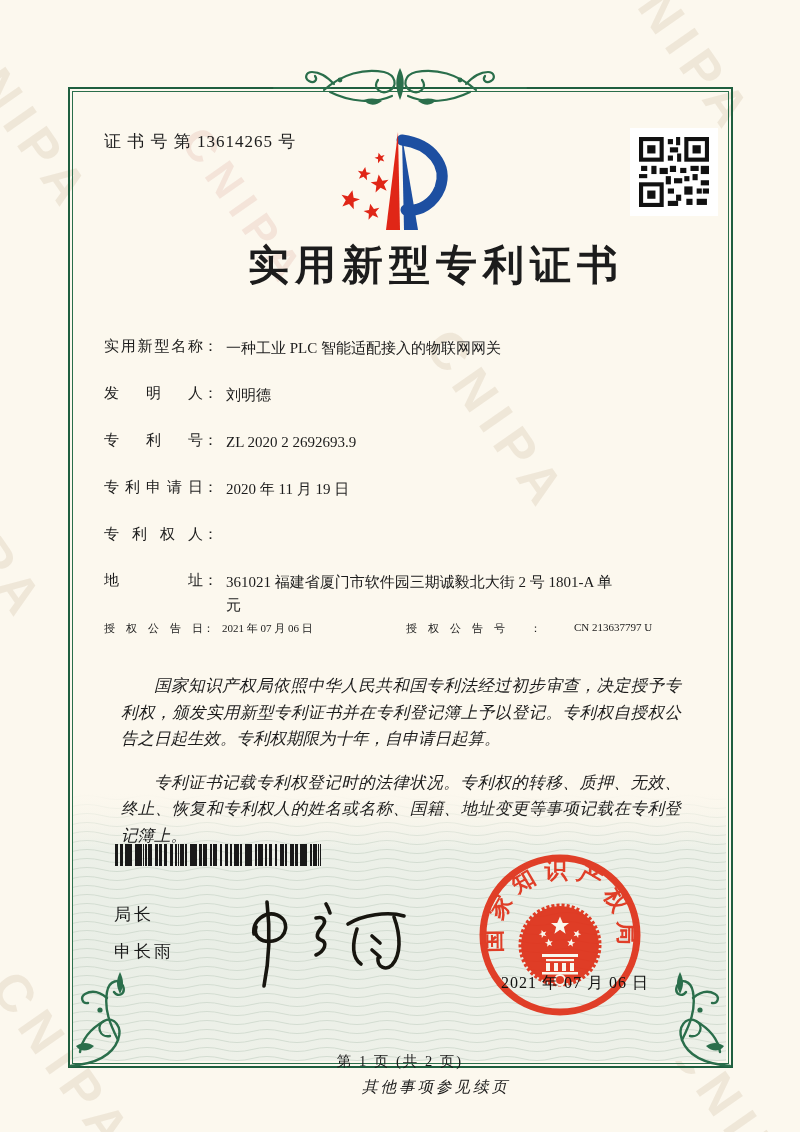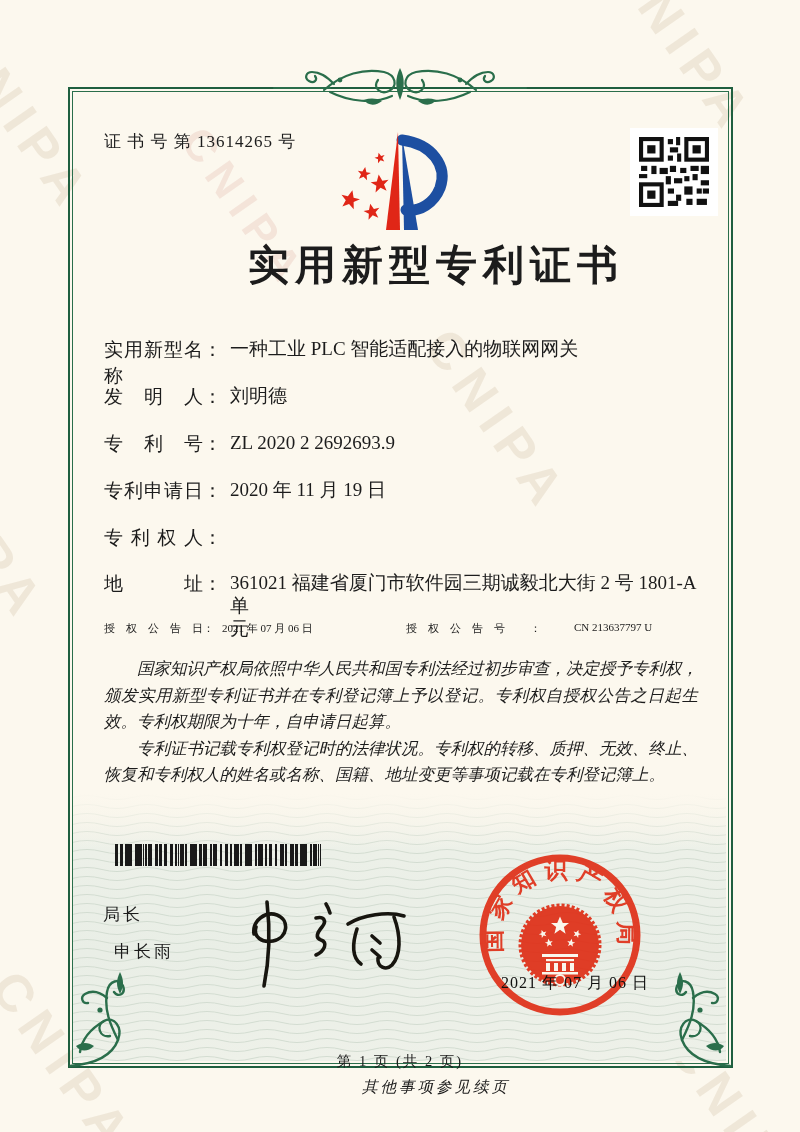--- a/index.html
+++ b/index.html
@@ -23,37 +23,37 @@
   .green-zone svg{position:absolute;inset:0;}
   .green-zone .fade{position:absolute;left:0;top:0;width:100%;height:56px;
               background:linear-gradient(180deg,#fcf8ee 0%,rgba(252,248,238,0) 100%);}
   .cert-no{position:absolute;left:104px;top:130px;font-size:17px;letter-spacing:1px;}
   .qr{position:absolute;left:630px;top:128px;width:88px;height:88px;background:#fff;
       display:flex;align-items:center;justify-content:center;}
   .logo{position:absolute;left:336px;top:126px;width:128px;height:112px;}
   .title{position:absolute;left:0;top:238px;width:100%;text-align:center;
          font-size:41px;font-weight:bold;letter-spacing:6px;margin-left:36px;}
   
-  .row{position:absolute;left:104px;width:600px;font-size:19px;display:flex;align-items:flex-start;}
+  .row{position:absolute;left:104px;width:600px;font-size:15px;display:flex;align-items:flex-start;}
   .lbl{display:inline-block;width:99px;text-align:justify;text-align-last:justify;flex:none;}
   .colon{flex:none;margin-right:8px;}
   .val{flex:1;line-height:23px;}
   .row2{position:absolute;left:104px;width:620px;font-size:11px;}
   .row2 .pair{display:inline-flex;}
   .row2 .pair.second{position:absolute;left:302px;top:0;gap:25px;}
   
   .bodytext{position:absolute;left:104px;top:656px;width:594px;
             font-style:italic;font-size:16.5px;line-height:26.5px;text-align:justify;}
-  .bodytext p{margin:0;text-indent:2em;}
+  .bodytext p{margin:17px;text-indent:2em;}
   .barcode{position:absolute;left:115px;top:844px;width:206px;height:22px;
     background:
       repeating-linear-gradient(90deg,#191919 0 2px,transparent 2px 5px),
       repeating-linear-gradient(90deg,#191919 0 1px,transparent 1px 7px),
       repeating-linear-gradient(90deg,#191919 0 3px,transparent 3px 11px);}
-  .sig-title{position:absolute;left:103px;top:903px;font-size:17px;letter-spacing:3px;
+  .sig-title{position:absolute;left:114px;top:903px;font-size:17px;letter-spacing:3px;
              font-family:"Liberation Sans","DejaVu Sans",sans-serif;}
   .sig-name{position:absolute;left:114px;top:940px;font-size:17px;letter-spacing:3px;
              font-family:"Liberation Sans","DejaVu Sans",sans-serif;}
   .signature{position:absolute;left:236px;top:898px;width:180px;height:92px;}
   .seal{position:absolute;left:476px;top:850px;width:168px;height:168px;}
   .seal-date{position:absolute;left:501px;top:973px;font-size:16px;letter-spacing:1px;color:#111;}
   .page-no{position:absolute;left:0;top:1032px;width:100%;text-align:center;font-size:14.5px;letter-spacing:2px;margin-top:20px;}
   .note{position:absolute;left:0;top:1077px;width:100%;text-align:center;
         font-size:15.5px;font-style:italic;letter-spacing:3px;padding-left:36px;}
   .orn{position:absolute;pointer-events:none;}

